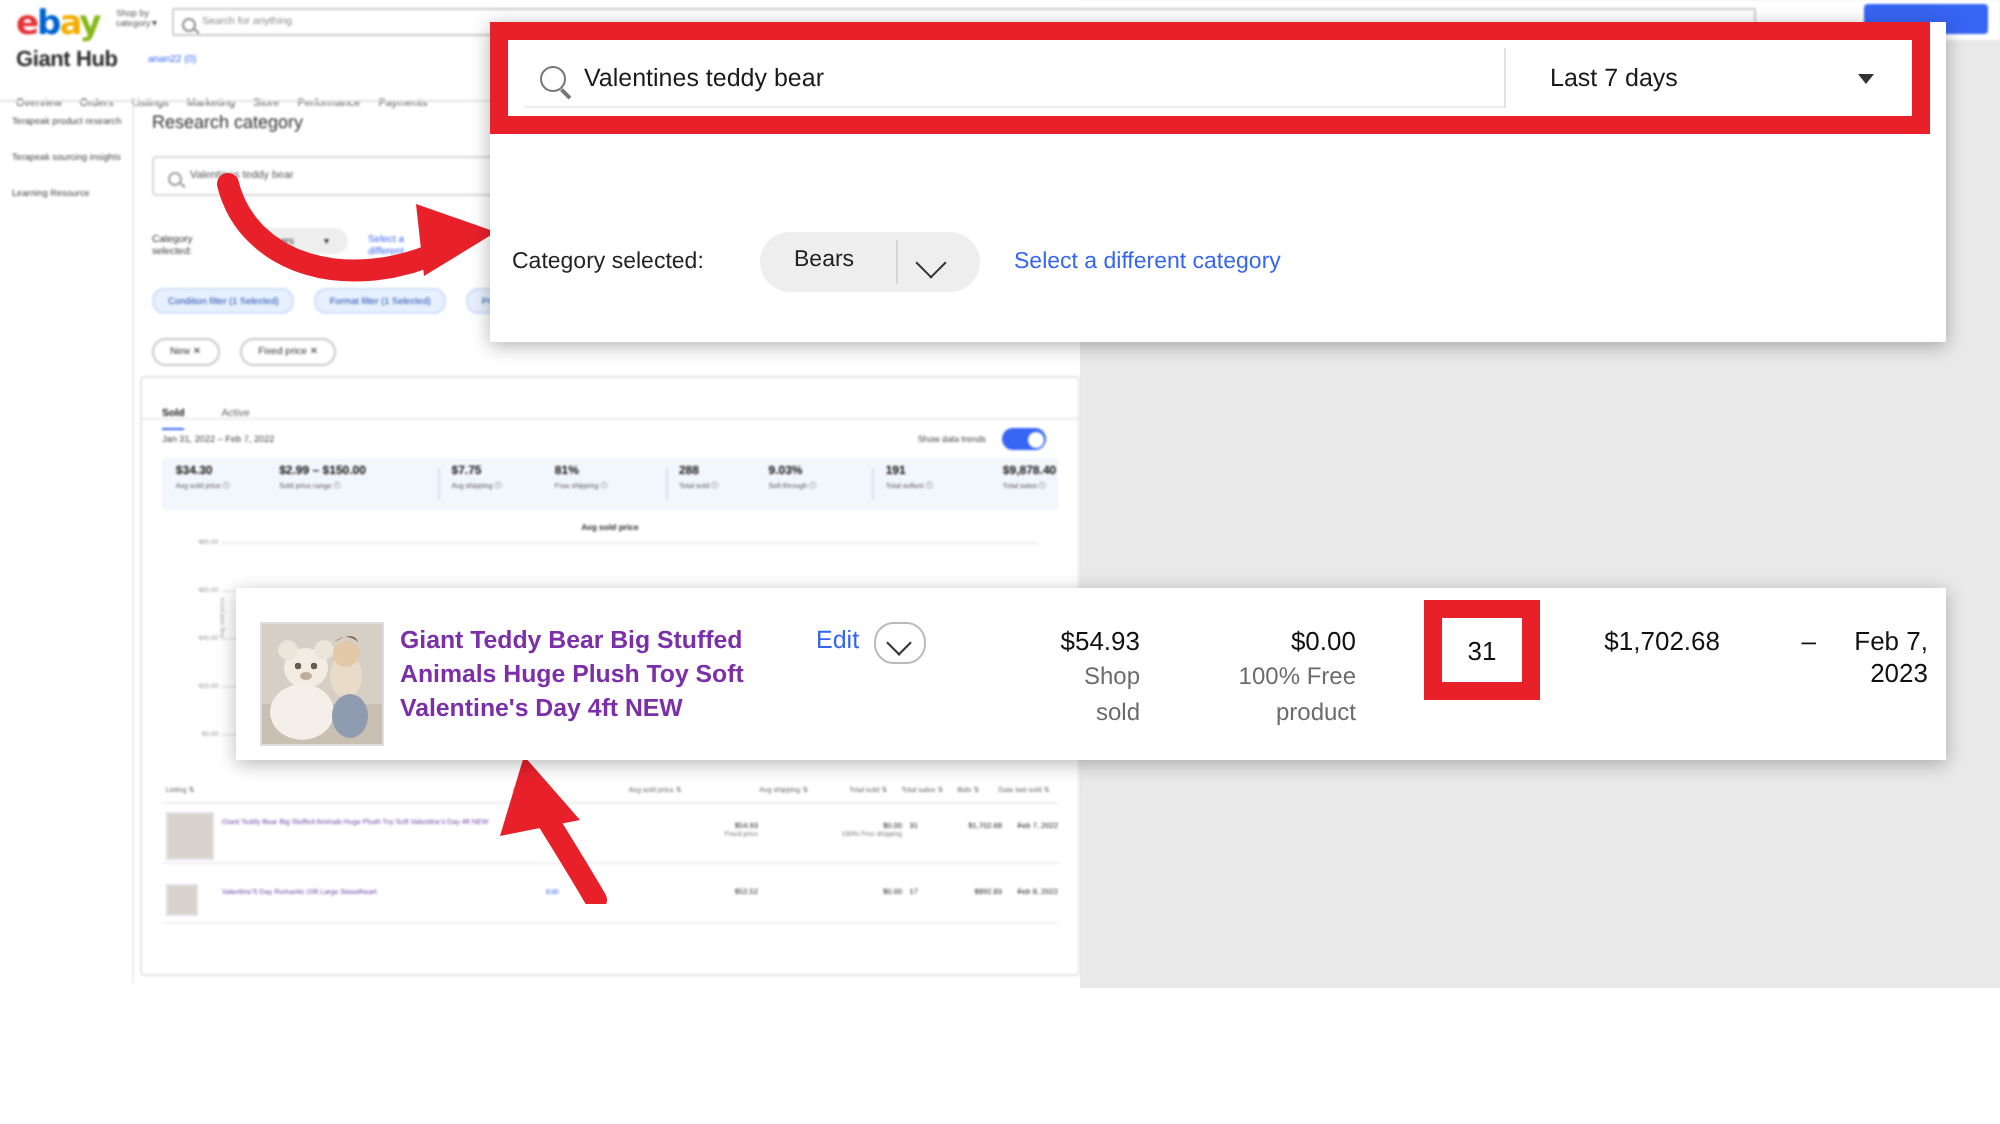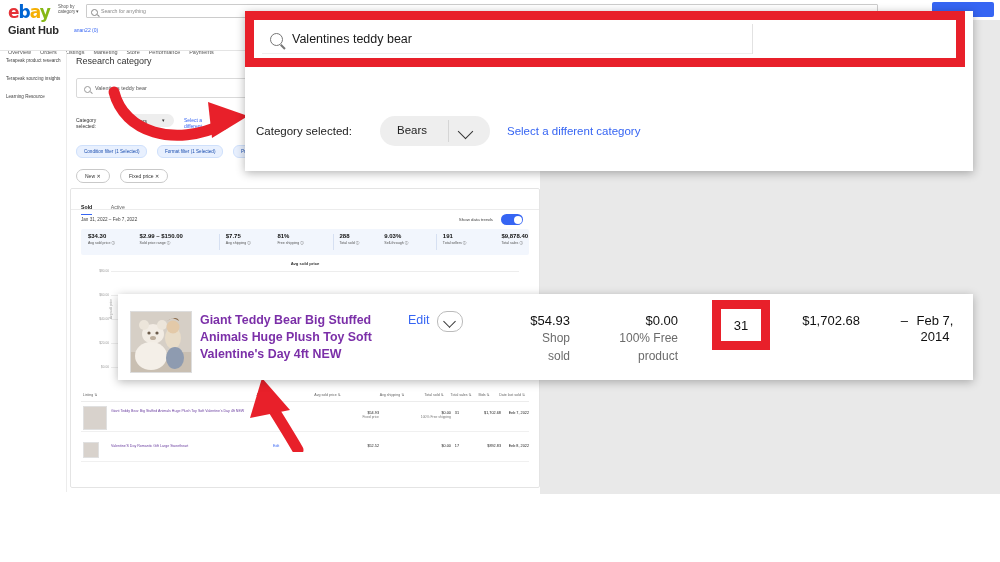--- a/index.html
+++ b/index.html
@@ -344,20 +344,24 @@
     <span class="chev"></span>
   </div>
   <div class="ov-cat-link">Select a different category</div>
 
   <div class="redbox1"></div>
   <div class="ov-srchinput">
     <span class="mag2"></span>
     <span class="val">Valentines teddy bear</span>
     <span class="underline"></span>
   </div>
+  <div class="ov-daterange">
+    <span class="val">Last 7 days</span>
+    <span class="caret"></span>
+  </div>
 
   <div class="ovl-row"></div>
 
   <div class="ovl-thumb">
     <svg width="60" height="60" viewBox="0 0 60 60">
       <rect width="60" height="60" fill="#d6cfc6"></rect>
       <rect y="40" width="60" height="20" fill="#c9bfb2"></rect>
       <ellipse cx="22" cy="22" rx="11" ry="10" fill="#f2ece4"></ellipse>
       <circle cx="13" cy="13" r="5" fill="#ece5da"></circle>
       <circle cx="31" cy="13" r="5" fill="#ece5da"></circle>
@@ -392,19 +396,19 @@
   <div class="redbox2">
     <span class="n">31</span>
   </div>
 
   <div class="ovl-col" style="left:770px;top:313px;width:90px;">
     <div class="v">$1,702.68</div>
   </div>
   <div class="ovl-col" style="left:862px;top:313px;width:46px;">
     <div class="v">–</div>
   </div>
-  <div class="ovl-col" style="left:906px;top:313px;width:58px;text-align:center;">
+  <div class="ovl-col" style="left:906px;top:313px;width:58px;">
     <div class="v">Feb 7,</div>
-    <div class="v" style="line-height:18px;">2014</div>
+    <div class="v" style="line-height:18px;">2023</div>
   </div>
 
   <div class="botwhite"></div>
 </div>
 
 </body></html>

